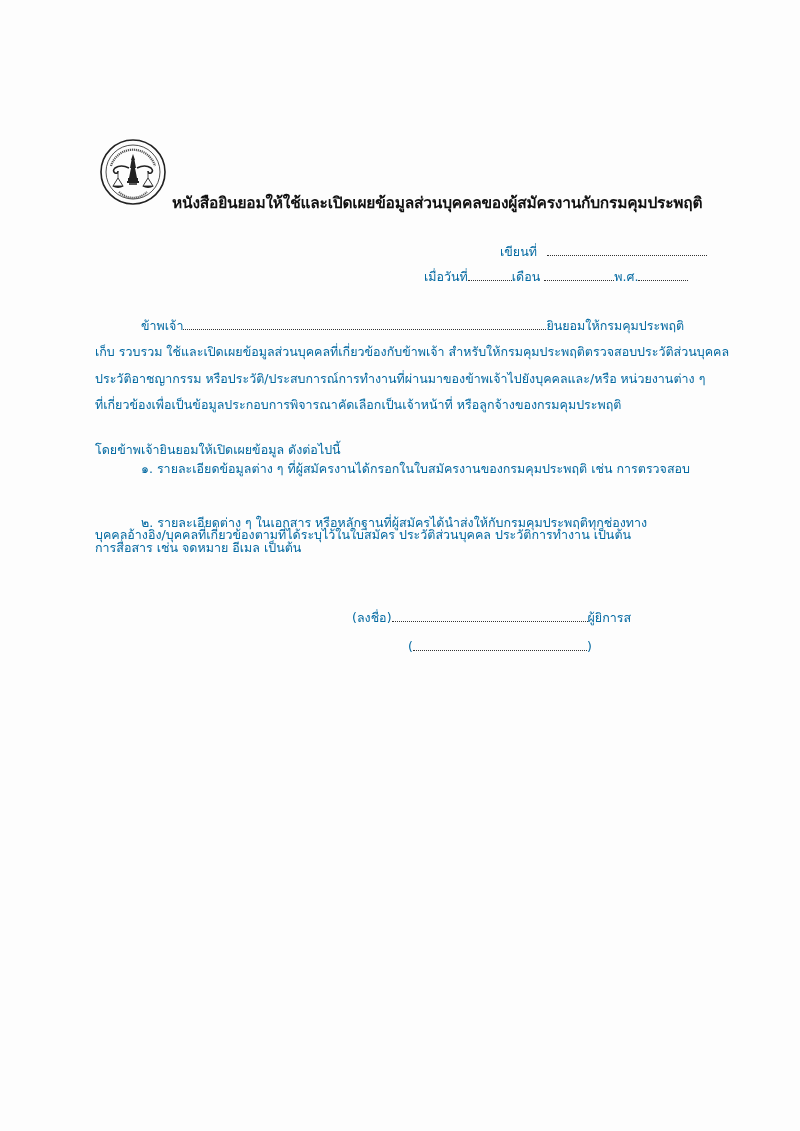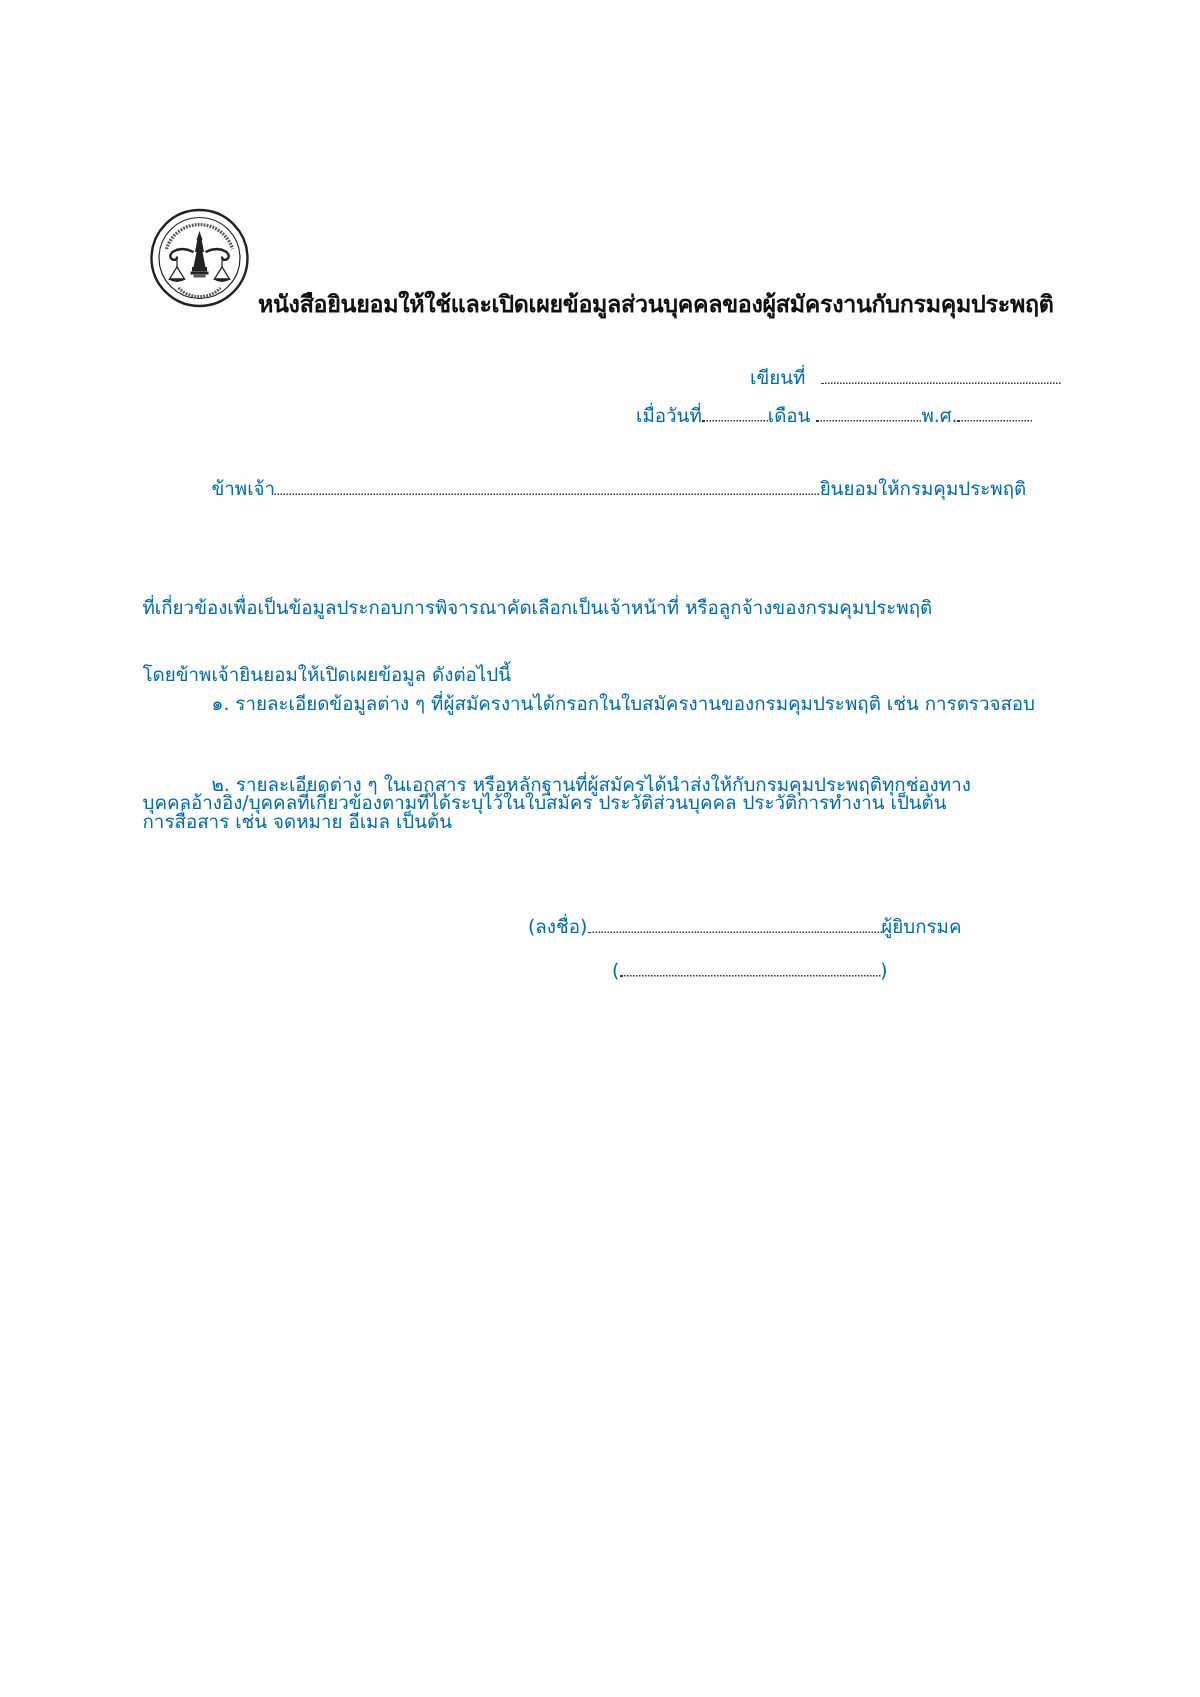--- a/index.html
+++ b/index.html
@@ -106,35 +106,37 @@
   </div>
 
   <div class="line date-line">
     <span>เมื่อวันที่</span><span class="dots" style="width:44px;"></span><span>เดือน</span>
     <span class="dots" style="width:70px;"></span><span>พ.ศ.</span><span class="dots" style="width:50px;"></span>
   </div>
 
   <div class="line p1">
     <span>ข้าพเจ้า</span><span class="dots" style="width:363px;"></span><span>ยินยอมให้กรมคุมประพฤติ</span>
   </div>
+  <div class="line body-line l2">เก็บ รวบรวม ใช้และเปิดเผยข้อมูลส่วนบุคคลที่เกี่ยวข้องกับข้าพเจ้า สำหรับให้กรมคุมประพฤติตรวจสอบประวัติส่วนบุคคล</div>
+  <div class="line body-line l3">ประวัติอาชญากรรม หรือประวัติ/ประสบการณ์การทำงานที่ผ่านมาของข้าพเจ้าไปยังบุคคลและ/หรือ หน่วยงานต่าง ๆ</div>
   <div class="line body-line l4">ที่เกี่ยวข้องเพื่อเป็นข้อมูลประกอบการพิจารณาคัดเลือกเป็นเจ้าหน้าที่ หรือลูกจ้างของกรมคุมประพฤติ</div>
   <div class="line body-line l5">โดยข้าพเจ้ายินยอมให้เปิดเผยข้อมูล ดังต่อไปนี้</div>
 
   <div class="line i1">
     <span>๑.</span>
     <span>รายละเอียดข้อมูลต่าง ๆ ที่ผู้สมัครงานได้กรอกในใบสมัครงานของกรมคุมประพฤติ เช่น การตรวจสอบ</span>
   </div>
   <div class="line body-line l7">บุคคลอ้างอิง/บุคคลที่เกี่ยวข้องตามที่ได้ระบุไว้ในใบสมัคร ประวัติส่วนบุคคล ประวัติการทำงาน เป็นต้น</div>
 
   <div class="line i2">
     <span>๒.</span>
     <span>รายละเอียดต่าง ๆ ในเอกสาร หรือหลักฐานที่ผู้สมัครได้นำส่งให้กับกรมคุมประพฤติทุกช่องทาง</span>
   </div>
   <div class="line body-line l9">การสื่อสาร เช่น จดหมาย อีเมล เป็นต้น</div>
 
   <div class="line sign-line">
-    <span>(ลงชื่อ)</span><span class="dots" style="width:196px;"></span><span>ผู้ยิบกรมค</span>
+    <span>(ลงชื่อ)</span><span class="dots" style="width:196px;"></span><span>ผู้ยิการส</span>
   </div>
   <div class="line name-line">
     <span>(</span><span class="dots" style="width:174px;"></span><span>)</span>
   </div>
 
 </div>
 
 </body></html>

